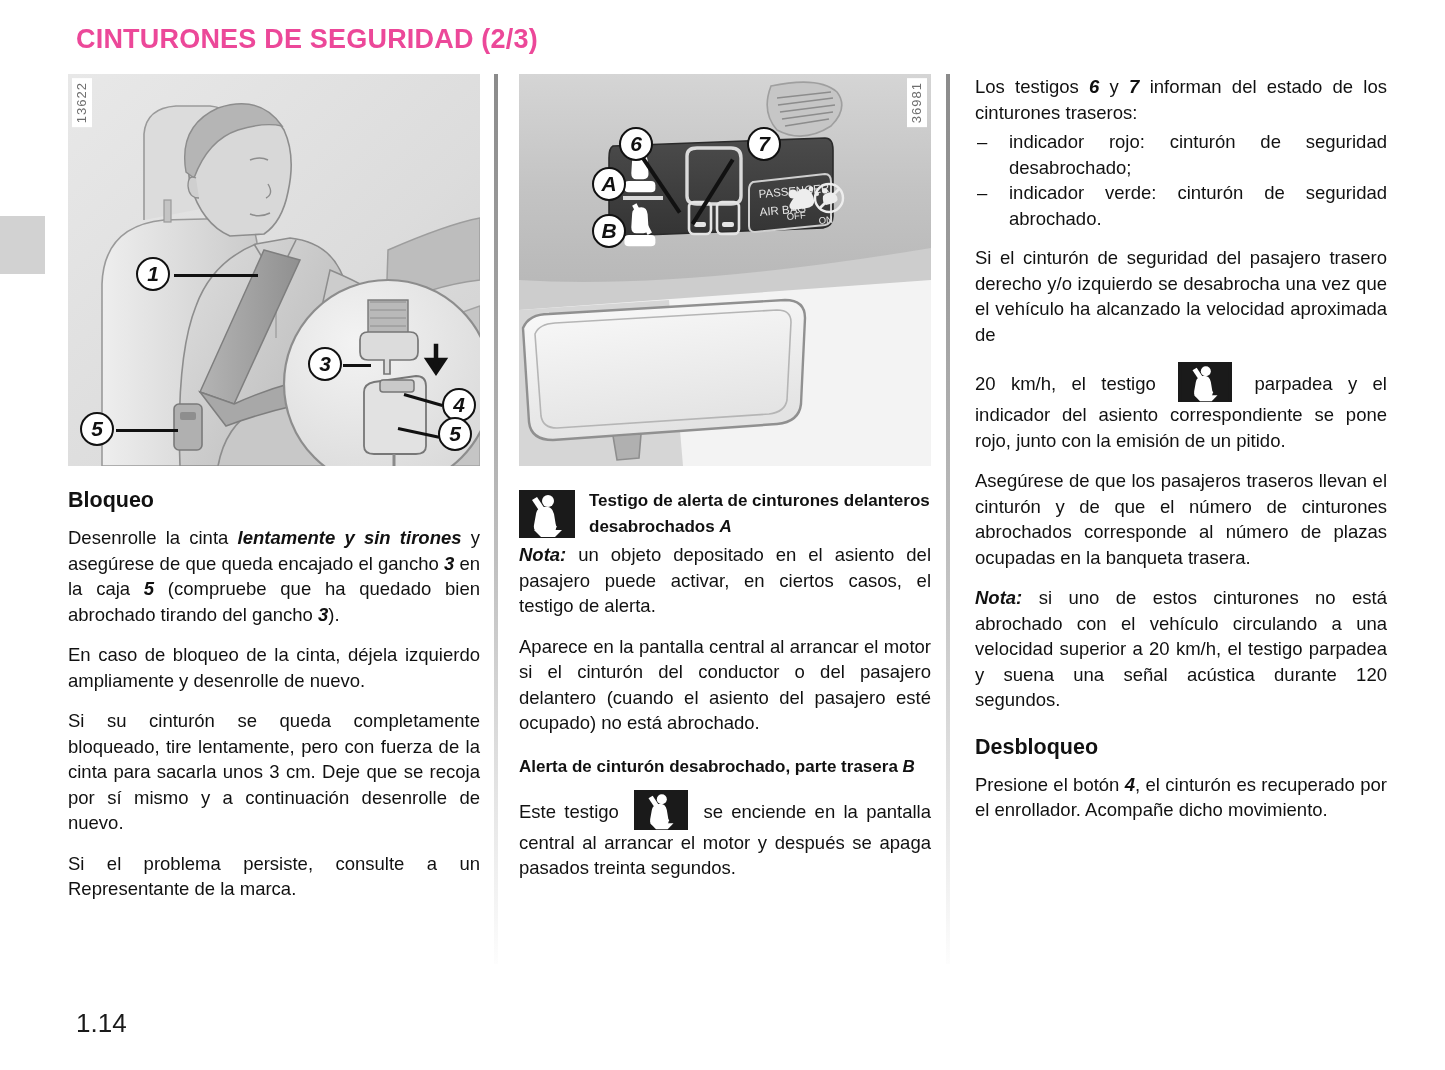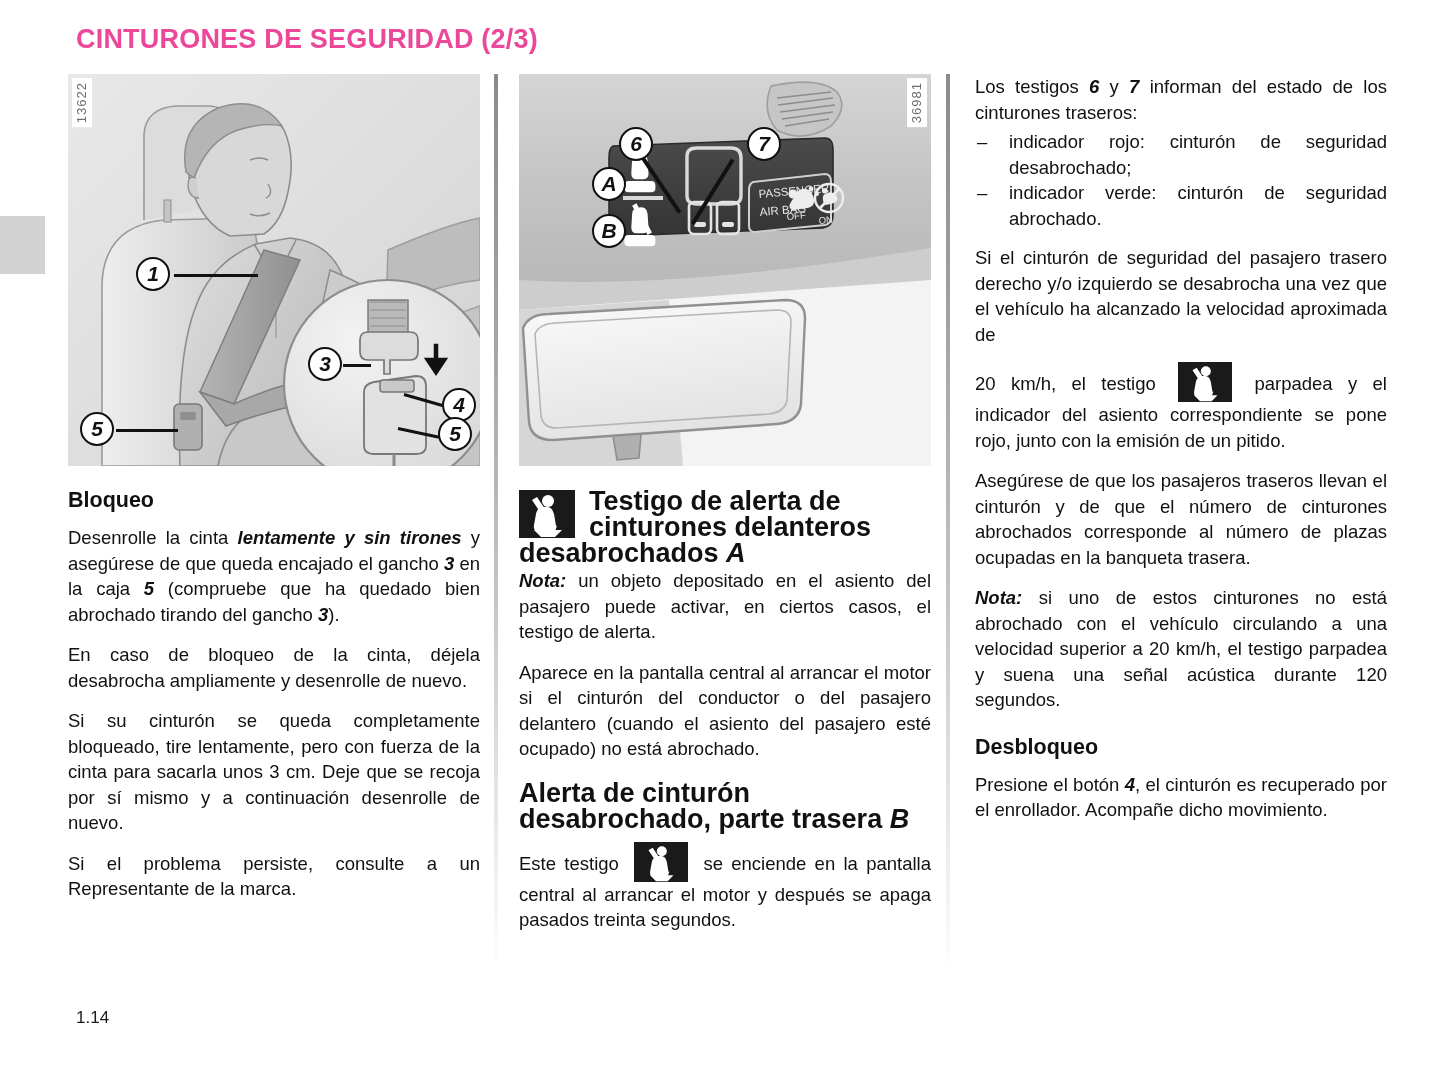--- a/index.html
+++ b/index.html
@@ -162,42 +162,42 @@
 
   .icon-para {
     position: relative;
     min-height: 52px;
   }
   .icon-float {
     float: left;
     margin: 2px 14px 0 0;
   }
   .heading-with-icon {
-    font-size: 27px;
+    font-size: 17px;
     font-weight: bold;
     line-height: 26px;
     margin: 4px 0 2px 0;
   }
   .heading-with-icon i { font-style: italic; }
 
   .inline-icon {
     display: inline-block;
     width: 54px;
     height: 40px;
     background: #1a1a1a;
     vertical-align: -12px;
     margin: 0 7px;
   }
 
   
   .folio {
     position: absolute;
     left: 76px;
     top: 1008px;
-    font-size: 17px;
+    font-size: 26px;
     color: #1a1a1a;
   }
 </style>
 </head>
 <body>
 
 <div class="page-title">
   <span>CINTURONES DE SEGURIDAD</span>
   <span class="frac">(2/3)</span>
 </div>
@@ -308,21 +308,21 @@
     <div class="lead" style="left:48px; top:355px; width:62px; height:3px;"></div>
     <div class="callout" style="left:12px; top:338px;">5</div>
 
     <div class="fig-id left">13622</div>
   </div>
 
   <h2 class="sec">Bloqueo</h2>
 
   <p class="body"><span>Desenrolle la cinta </span><b>lentamente y sin tirones</b><span> y asegúrese de que queda encajado el gancho </span><i>3</i><span> en la caja </span><i>5</i><span> (compruebe que ha quedado bien abrochado tirando del gancho </span><i>3</i><span>).</span></p>
 
-  <p class="body">En caso de bloqueo de la cinta, déjela desabrocha ampliamente y desenrolle de nuevo.</p>
+  <p class="body">En caso de bloqueo de la cinta, déjela izquierdo ampliamente y desenrolle de nuevo.</p>
   <p class="body">Si su cinturón se queda completamente bloqueado, tire lentamente, pero con fuerza de la cinta para sacarla unos 3 cm. Deje que se recoja por sí mismo y a continuación desenrolle de nuevo.</p>
   <p class="body">Si el problema persiste, consulte a un Representante de la marca.</p>
 </div>
 
 <div class="col col2">
 
   <div class="figure">
     <svg width="412" height="392" viewBox="0 0 412 392">
       <defs>
         <linearGradient id="roofGrad" x1="0" y1="0" x2="0" y2="1">

